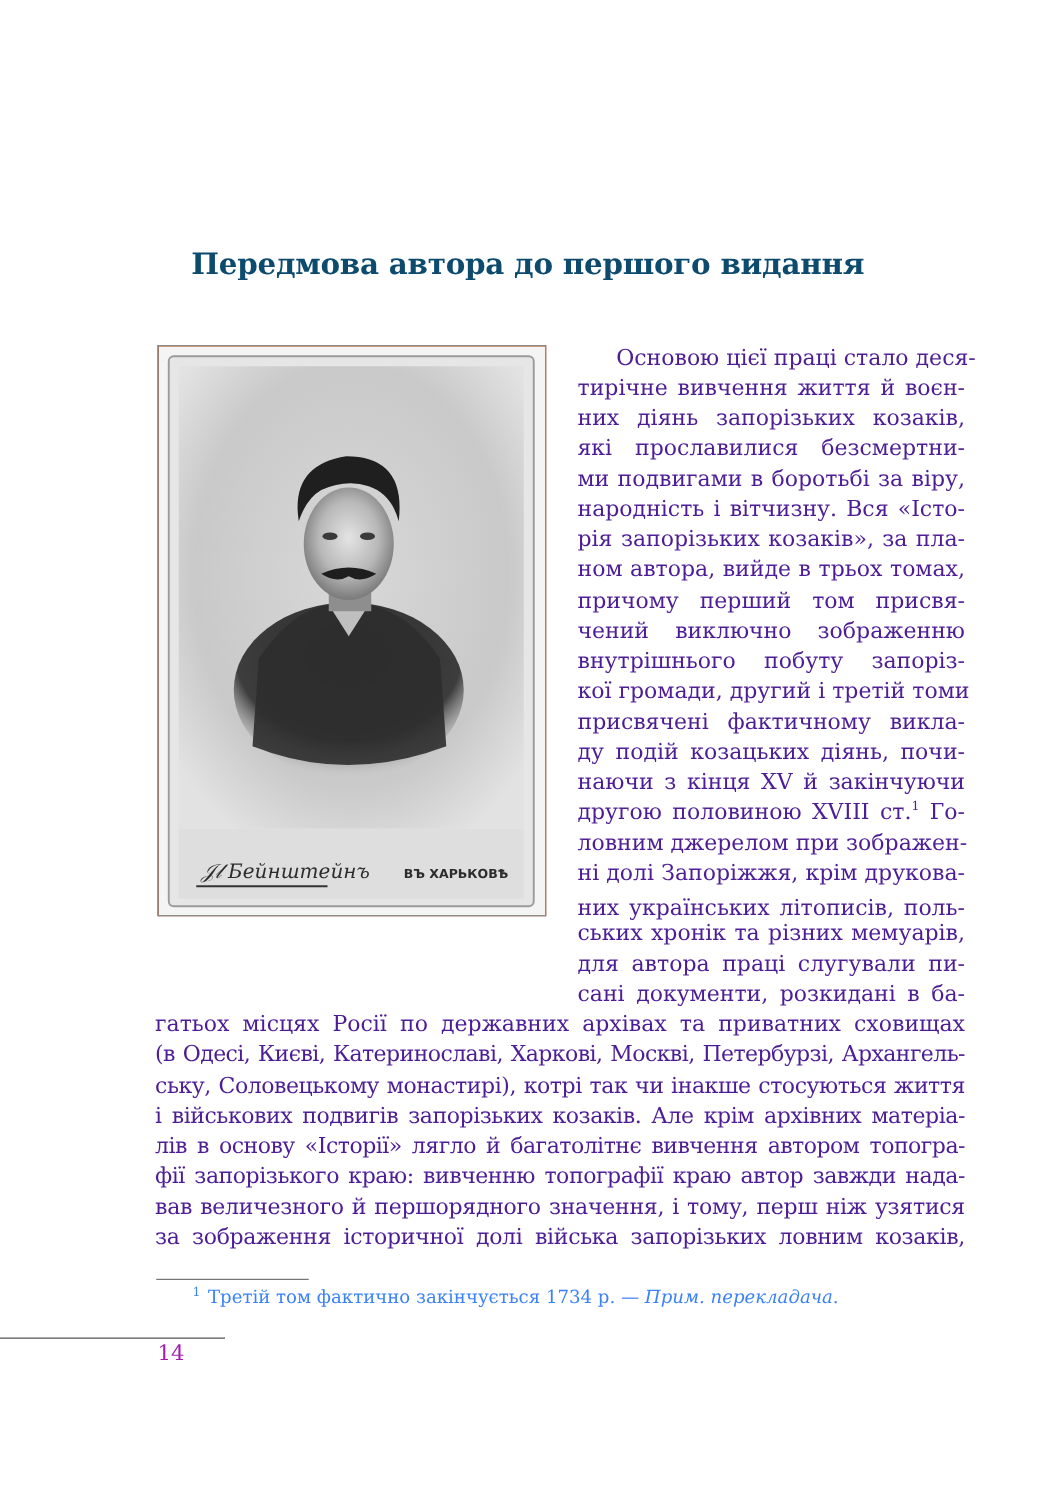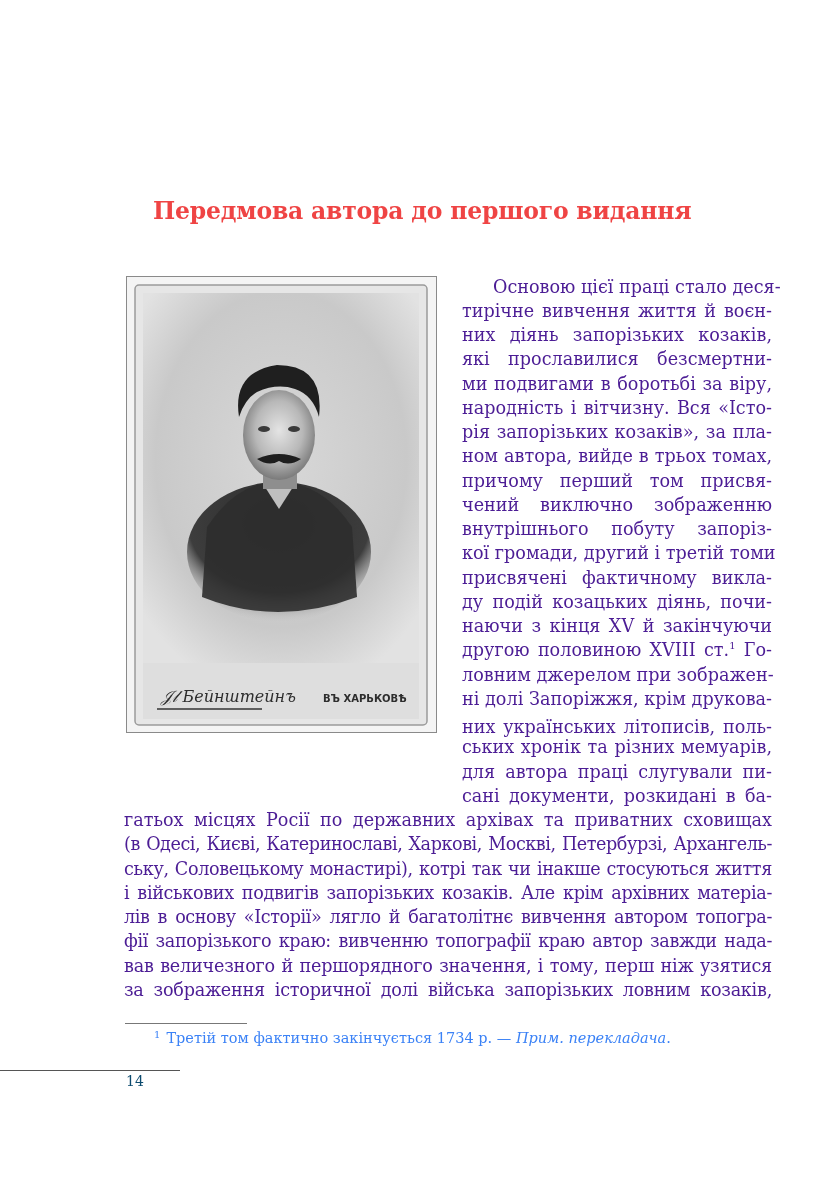--- a/index.html
+++ b/index.html
@@ -1,36 +1,36 @@
 <!DOCTYPE html>
 <html><head>
 <meta charset="utf-8">
 <style>
   html, body { margin:0; padding:0; background:#ffffff; }
   body { width:840px; height:1200px; position:relative; overflow:hidden;
          font-family:"DejaVu Serif", "Liberation Serif", serif; color:#111; }
   .title { position:absolute; left:153px; top:197px; font-size:23.5px; font-weight:bold;
-           letter-spacing:-0.2px; white-space:nowrap; color:#ef4444; }
+           letter-spacing:-0.2px; white-space:nowrap; color:#0c4a6e; }
   .photo { position:absolute; left:126px; top:276px; width:311px; height:457px;
            background:#c2410c; border:1px solid #8a8a8a; box-sizing:border-box; overflow:hidden; }
   .photo svg { display:block; }
   .caption { position:absolute; left:150px; top:757px; width:260px; text-align:center;
              font-size:14.2px; line-height:19px; color:#222; }
   .line { position:absolute; font-size:17.6px; line-height:24px; white-space:nowrap;
           text-align:justify; text-align-last:justify; color:#4c1d95; }
   .col { left:462px; width:310px; }
   .full { left:124px; width:648px; }
   .indent { left:493px; width:279px; }
   sup { font-size:10px; vertical-align:7px; line-height:0; }
   .fn-rule { position:absolute; left:125px; top:1023px; width:122px; height:1px; background:#777; }
   .footnote { position:absolute; left:154px; top:1029px; font-size:14.5px; white-space:nowrap; color:#3b82f6; }
   .footnote .num { font-size:10px; vertical-align:5px; margin-right:6px; }
   .footnote i { font-style:italic; }
   .pg-rule { position:absolute; left:0; top:1070px; width:180px; height:1px; background:#555; }
-  .pgnum { position:absolute; left:126px; top:1073px; font-size:14px; color:#0c4a6e; }
+  .pgnum { position:absolute; left:126px; top:1073px; font-size:17px; color:#a21caf; }
 </style>
 </head>
 <body>
 
 <div class="title">Передмова автора до першого видання</div>
 
 <div class="photo">
   <svg width="309" height="455" viewBox="0 0 309 455" xmlns="http://www.w3.org/2000/svg">
     <defs>
       <radialGradient id="bg" cx="50%" cy="45%" r="65%">

